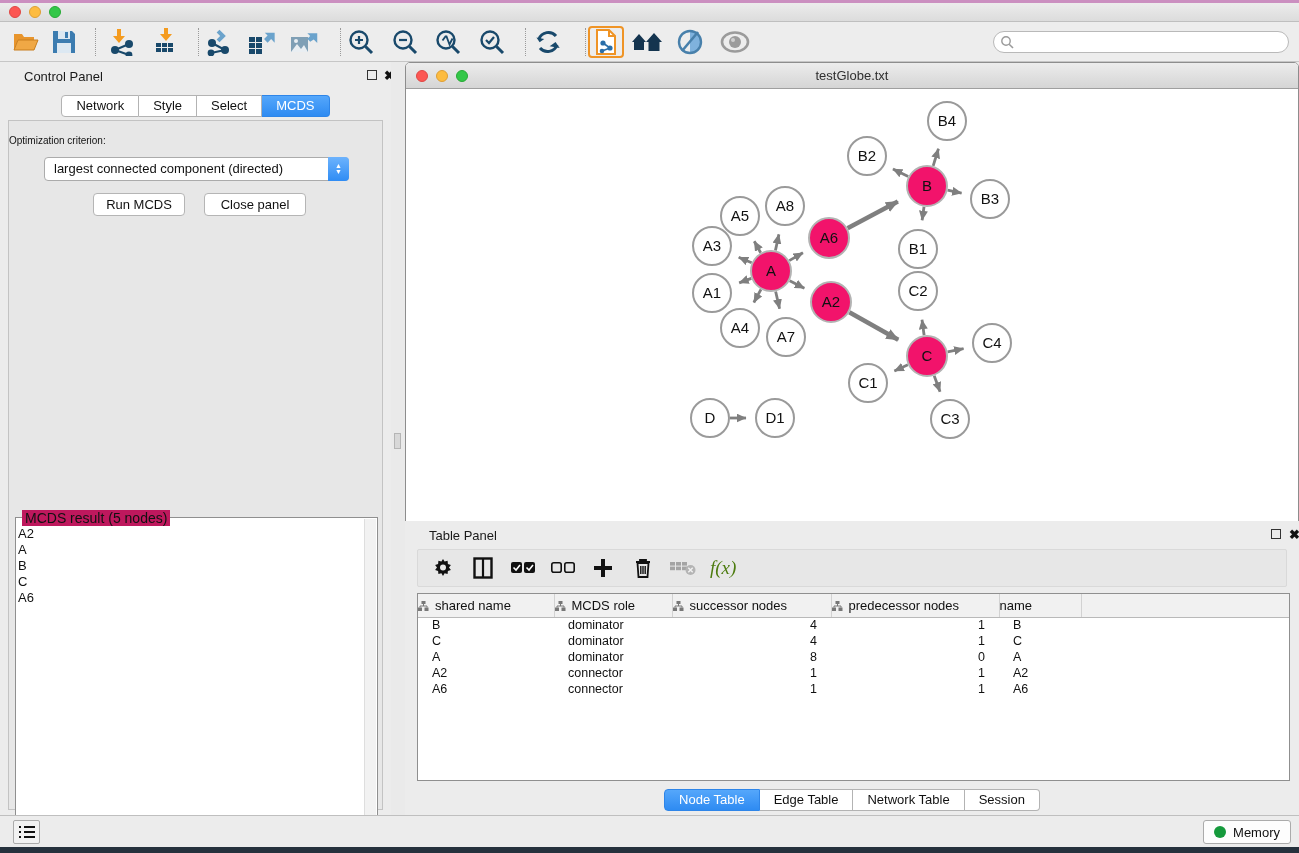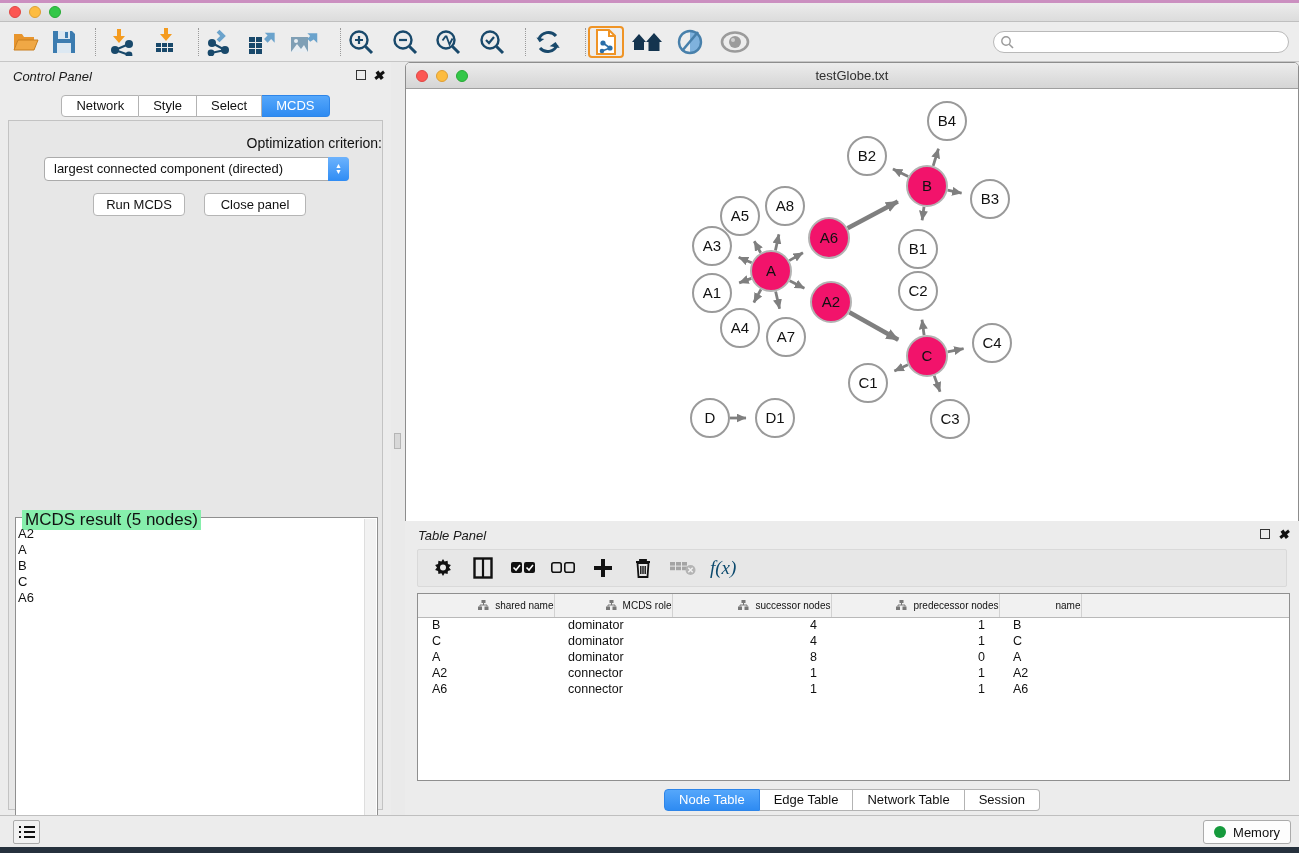--- a/index.html
+++ b/index.html
@@ -26,51 +26,51 @@
     align-items:center; justify-content:center; }
   .tsep { position:absolute; top:6px; width:0; height:28px; border-left:1px dotted #9a9a9a; }
   #search-wrap { position:absolute; right:10px; top:9px; width:296px; height:22px;
     background:#fff; border:1px solid #b9b9b9; border-radius:11px; display:flex;
     align-items:center; padding-left:6px; }
   #search-wrap input { border:none; outline:none; flex:1; height:18px; font-size:12px;
     background:transparent; font-family:"Liberation Sans",sans-serif; }
 
   
   #control-panel { left:0; top:62px; width:391px; height:753px; background:#ececec; }
-  .panel-head { position:absolute; left:1px; top:0; width:100%; height:26px;font-style:italic; }
+  .panel-head { position:absolute; left:12px; top:0; width:100%; height:26px; }
   .panel-head .ptitle { position:absolute; left:12px; top:7px; font-size:13px; color:#1a1a1a; }
   .float-btn { position:absolute; top:8px; width:10px; height:10px;
     border:1.5px solid #333; background:#ececec; }
   .close-btn { position:absolute; top:6px; font-size:13px; font-weight:700; color:#111; }
   #cp-tabs { position:absolute; left:0; top:33px; width:391px; display:flex; justify-content:center; }
   .seg { height:22px; line-height:20px; padding:0 14px; font-size:13px; background:#fff;
     border:1px solid #b3b3b3; border-left:none; color:#111; }
   .seg:first-child { border-left:1px solid #b3b3b3; border-radius:4px 0 0 4px; }
   .seg:last-child { border-radius:0 4px 4px 0; }
   .seg.active { background:linear-gradient(#55a7fb,#2e8bf2); color:#fff; border-color:#2e85e8; }
   #cp-content { position:absolute; left:8px; top:58px; width:375px; height:690px;
     background:#e7e7e7; border:1px solid #c3c3c3; }
-  #opt-label { position:absolute; left:0; width:100%; top:14px; text-align:right;
-    font-size:14px; color:#111; }
+  #opt-label { position:absolute; left:0; width:100%; top:14px; text-align:left;
+    font-size:10px; color:#111; }
   #criterion { position:absolute; left:35px; top:36px; width:305px; height:24px;
     background:#fff; border:1px solid #ababab; border-radius:4px; font-size:13px;
     line-height:22px; padding-left:9px; color:#111; }
   #criterion .spin { position:absolute; right:-1px; top:-1px; width:21px; height:24px;
     border-radius:0 4px 4px 0; background:linear-gradient(#6db3fd,#2f8cf4);
     display:flex; flex-direction:column; align-items:center; justify-content:center; }
   #criterion .spin span { color:#fff; font-size:7px; line-height:6px; }
   .mac-btn { position:absolute; top:72px; height:23px; background:#fff;
     border:1px solid #b5b5b5; border-radius:4px; font-size:13px; color:#111;
     display:flex; align-items:center; justify-content:center; }
   #run-btn { left:84px; width:92px; }
   #closep-btn { left:195px; width:102px; }
   #mcds-box { position:absolute; left:6px; top:396px; width:363px; height:338px;
     border:1px solid #8f8f8f; background:#fff; }
-  #mcds-box .legend { position:absolute; left:6px; top:-8px; background:#86efac;
-    padding:0 3px; font-size:17px; color:#111; }
+  #mcds-box .legend { position:absolute; left:6px; top:-8px; background:#be185d;
+    padding:0 3px; font-size:14px; color:#111; }
   #mcds-list { position:absolute; left:2px; top:8px; right:14px; bottom:2px;
     font-size:13px; color:#111; line-height:16px; overflow:hidden; }
   #mcds-scroll { position:absolute; right:1px; top:1px; width:12px; bottom:1px;
     background:#f2f2f2; border-left:1px solid #dedede; }
 
   
   #v-splitter { left:391px; top:62px; width:14px; height:753px; background:#eaeaea; }
   #v-grip { position:absolute; left:3px; top:371px; width:7px; height:16px;
     background:#d8d8d8; border:1px solid #b5b5b5; }
   #h-splitter { left:405px; top:516px; width:894px; height:5px; background:#eaeaea; }
@@ -90,27 +90,27 @@
   #resize-grip { position:absolute; right:1px; bottom:1px; width:13px; height:13px;
     background:repeating-linear-gradient(135deg, transparent 0 2px, #b5b5b5 2px 3px); }
 
   
   #table-panel { left:405px; top:521px; width:894px; height:294px; background:#ececec; }
   #tp-toolbar { position:absolute; left:12px; top:28px; width:870px; height:38px;
     background:#e7e7e7; border:1px solid #d9d9d9; border-radius:2px; display:flex;
     align-items:center; gap:14px; padding-left:12px; }
   .tpi { width:26px; height:26px; display:flex; align-items:center; justify-content:center; }
   #fx-label { font-family:"Liberation Serif",serif; font-style:italic; font-size:19px;
-    color:#0c4a6e; }
+    color:#4d7c0f; }
   #node-table { position:absolute; left:12px; top:72px; width:873px; height:188px;
     background:#fff; border:1px solid #8f8f8f; overflow:hidden; }
   table { border-collapse:collapse; width:100%; table-layout:fixed; }
   th { height:23px; background:#f1f1f1; border-bottom:1px solid #b9b9b9;
-    border-right:1px solid #d2d2d2; font-size:10px; font-weight:400; color:#111;
-    text-align:right; overflow:hidden; white-space:nowrap; }
+    border-right:1px solid #d2d2d2; font-size:13px; font-weight:400; color:#111;
+    text-align:left; overflow:hidden; white-space:nowrap; }
   th:last-child { border-right:none; }
   th .hicon { display:inline-block; vertical-align:-1px; margin-right:6px; }
   td { height:16px; font-size:12.5px; color:#111; padding:0 14px; white-space:nowrap;
     overflow:hidden; }
   td.num { text-align:right; }
   #table-tabs { position:absolute; left:0; top:268px; width:100%; display:flex;
     justify-content:center; }
 
   
   #status-bar { left:0; top:815px; width:1299px; height:32px; background:#ececec;

